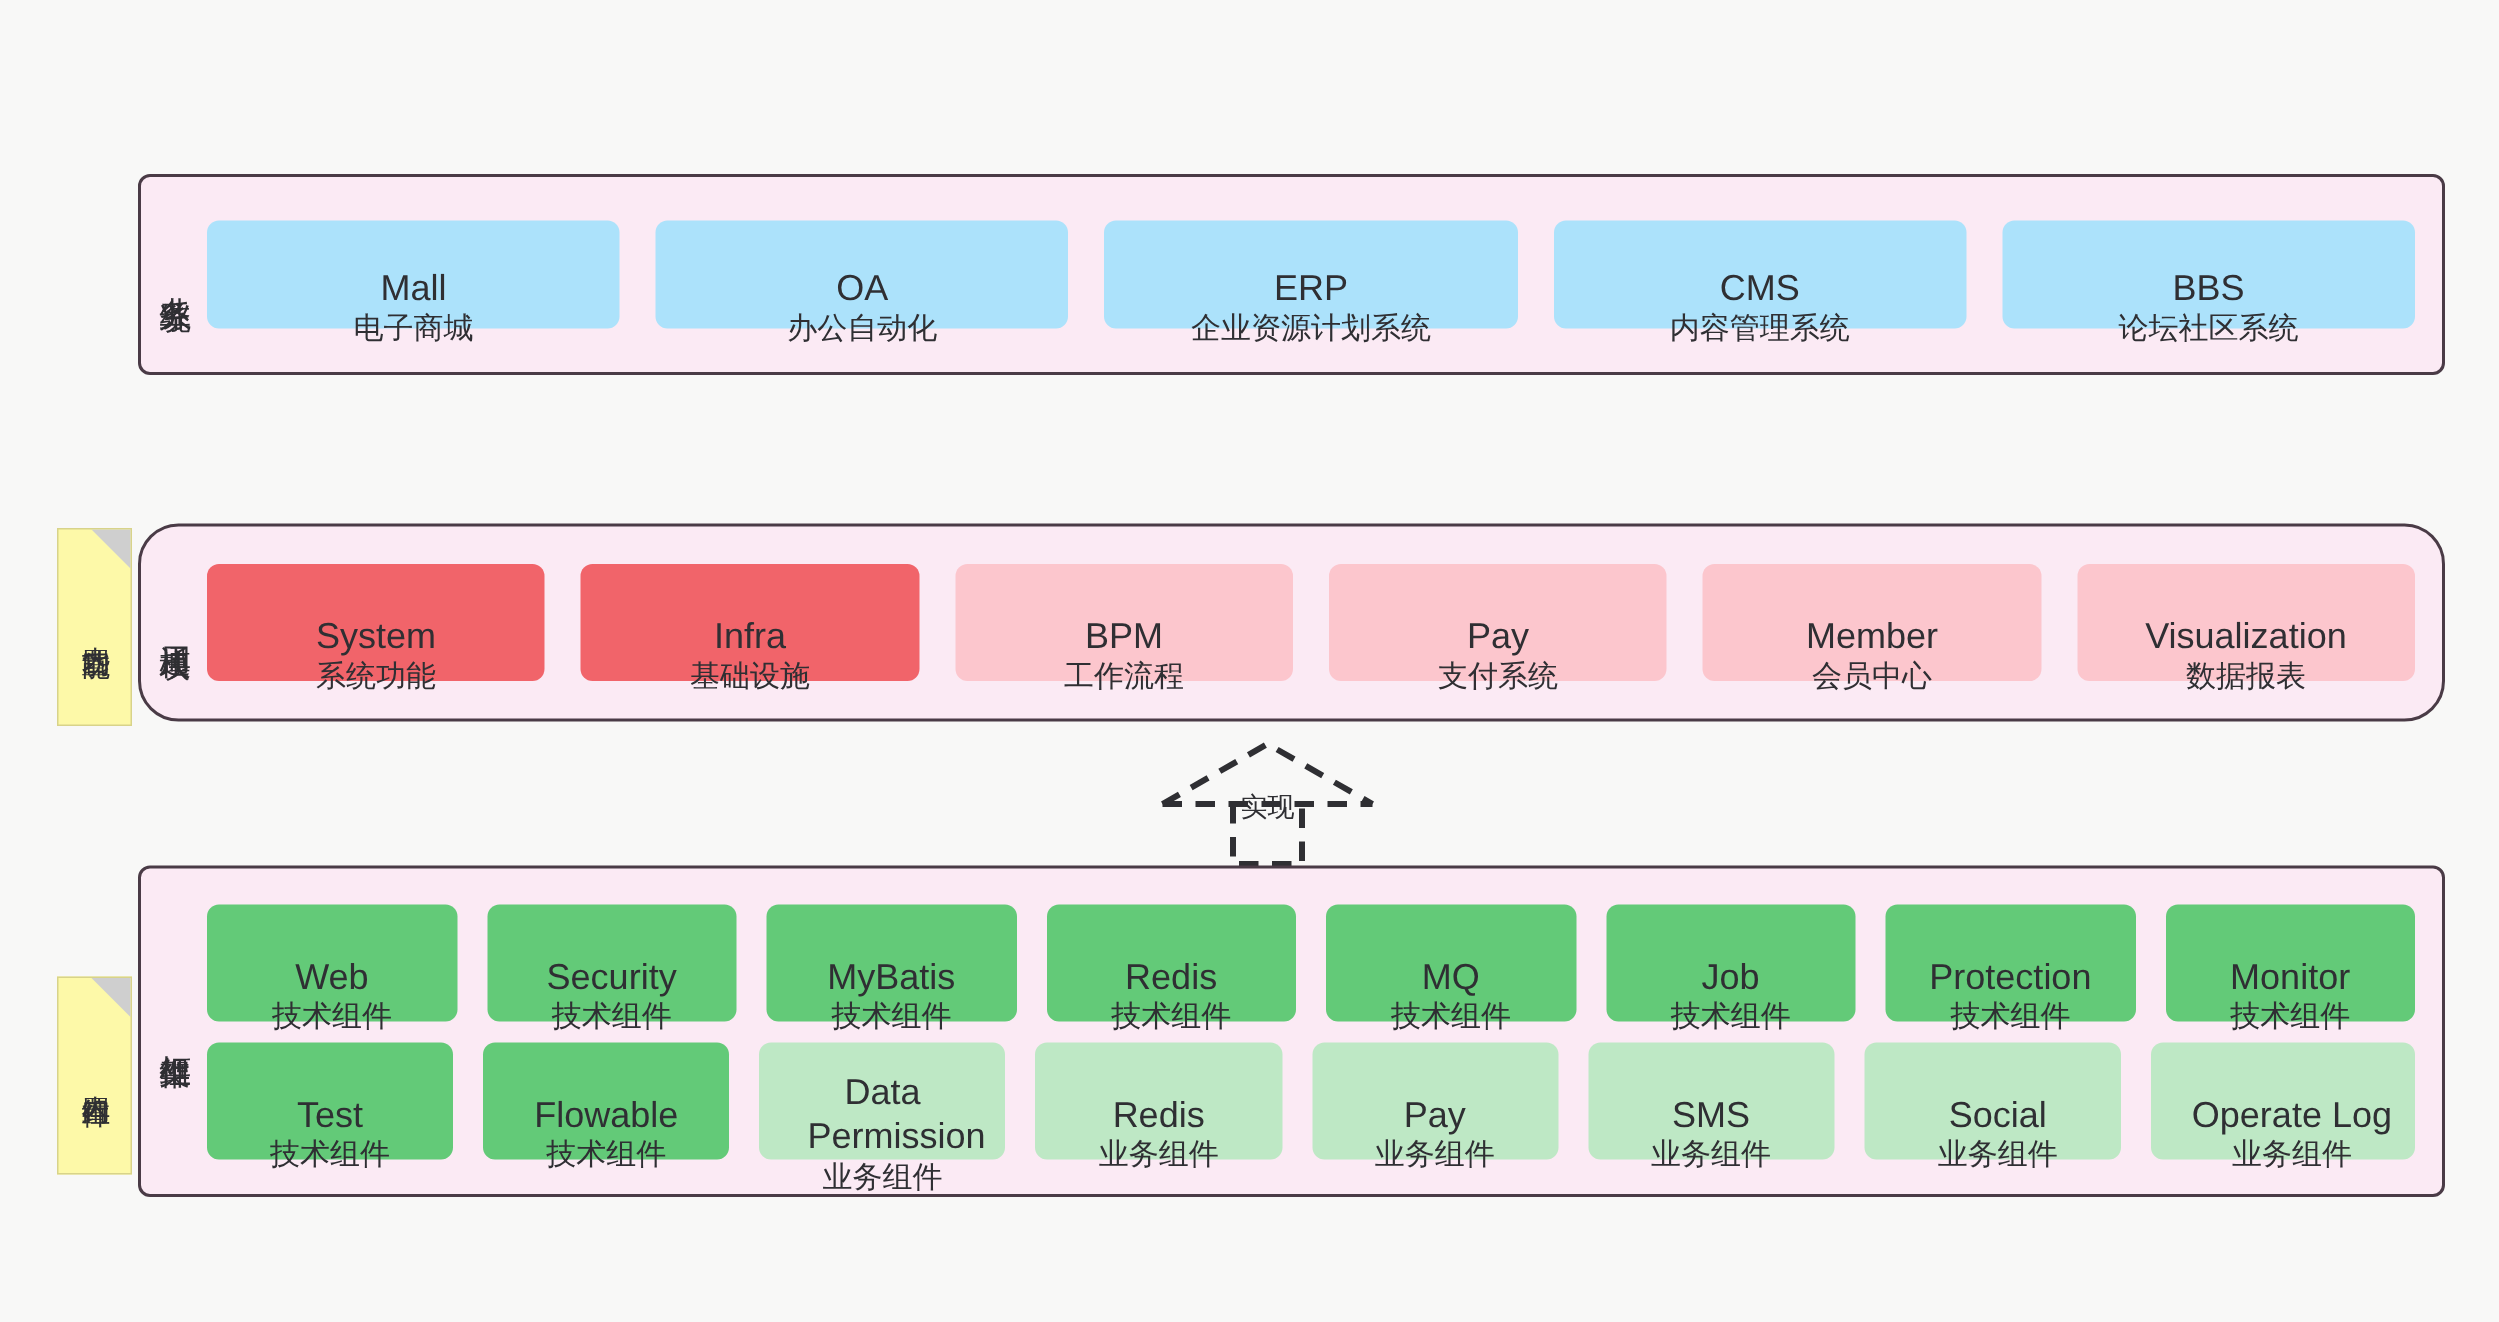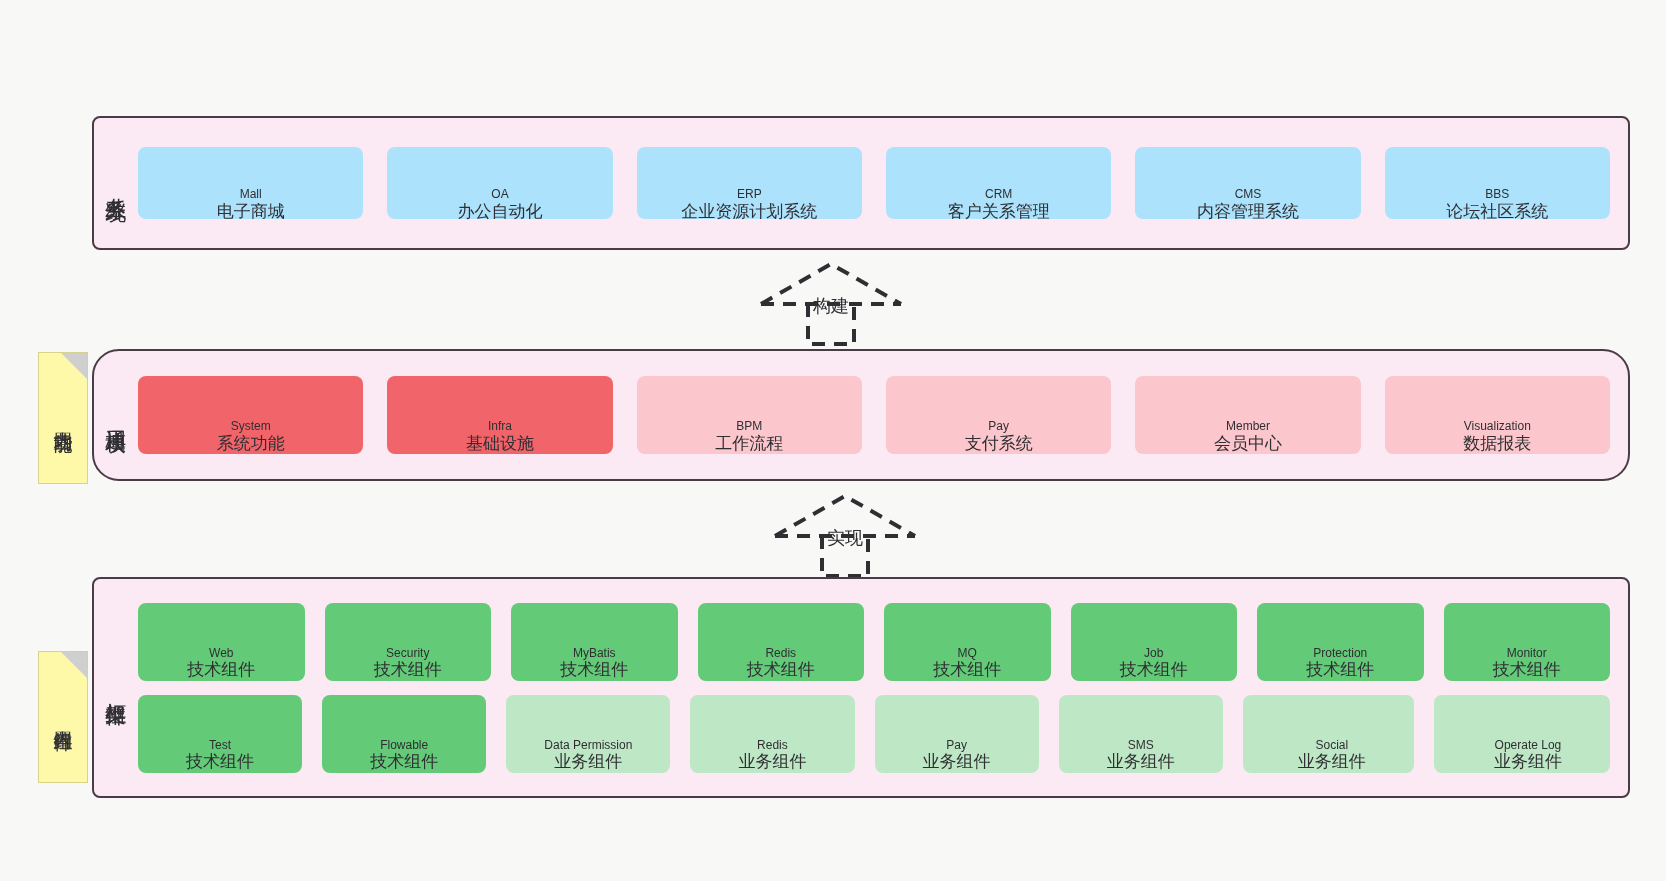--- a/index.html
+++ b/index.html
@@ -55,22 +55,22 @@
     border-radius: 8px;
     display: flex;
     flex-direction: column;
     align-items: center;
     justify-content: center;
     text-align: center;
     color: #2f2f33;
     line-height: 1.22;
     padding: 6px 4px;
   }
-  .card .t1 { font-size: 12px; margin-top: 44px; }
-  .card .t2 { font-size: 17px; }
+  .card .t1 { font-size: 24px; margin-top: 44px; }
+  .card .t2 { font-size: 20px; }
 
   .c-blue      { background: #ace2fb; }
   .c-red       { background: #f1646a; }
   .c-pink      { background: #fcc6cd; }
   .c-green     { background: #63ca78; }
   .c-lgreen    { background: #bee8c5; }
 
   
   .sticky {
     position: absolute;
@@ -121,43 +121,31 @@
         </div>
         <div class="card c-blue" style="height:72px;">
           <span class="t1">OA</span>
           <span class="t2">办公自动化</span>
         </div>
         <div class="card c-blue" style="height:72px;">
           <span class="t1">ERP</span>
           <span class="t2">企业资源计划系统</span>
         </div>
         <div class="card c-blue" style="height:72px;">
-          <span class="t1">CRM</span>
-          <span class="t2">客户关系管理</span>
-        </div>
-        <div class="card c-blue" style="height:72px;">
           <span class="t1">CMS</span>
           <span class="t2">内容管理系统</span>
         </div>
         <div class="card c-blue" style="height:72px;">
           <span class="t1">BBS</span>
           <span class="t2">论坛社区系统</span>
         </div>
       </div>
     </div>
   </div>
 
-  <div class="conn" id="conn-build" style="left:756px; top:258px; width:150px; height:88px;">
-    <svg width="150" height="88" viewBox="0 0 150 88">
-      <path d="M 5 46 L 75 6 L 145 46" fill="none" stroke="#2f2f33" stroke-width="4" stroke-dasharray="13 9" stroke-linecap="butt"></path>
-      <path d="M 5 46 L 145 46" fill="none" stroke="#2f2f33" stroke-width="4" stroke-dasharray="13 9"></path>
-      <path d="M 52 46 L 52 86 L 98 86 L 98 46" fill="none" stroke="#2f2f33" stroke-width="4" stroke-dasharray="13 9"></path>
-    </svg>
-    <span class="conn-label" style="left:52px; top:36px; width:46px; text-align:center;">构建</span>
-  </div>
 
   <div class="sticky" style="left:38px; top:352px; width:50px; height:132px;">
     <span class="fold"></span>
     <span>内置功能</span>
   </div>
 
   <div class="layer" id="layer-module" style="left:92px; top:349px; width:1538px; height:132px;border-radius:27px;">
     <div class="layer-label">通用模块</div>
     <div class="layer-body">
       <div class="row">

